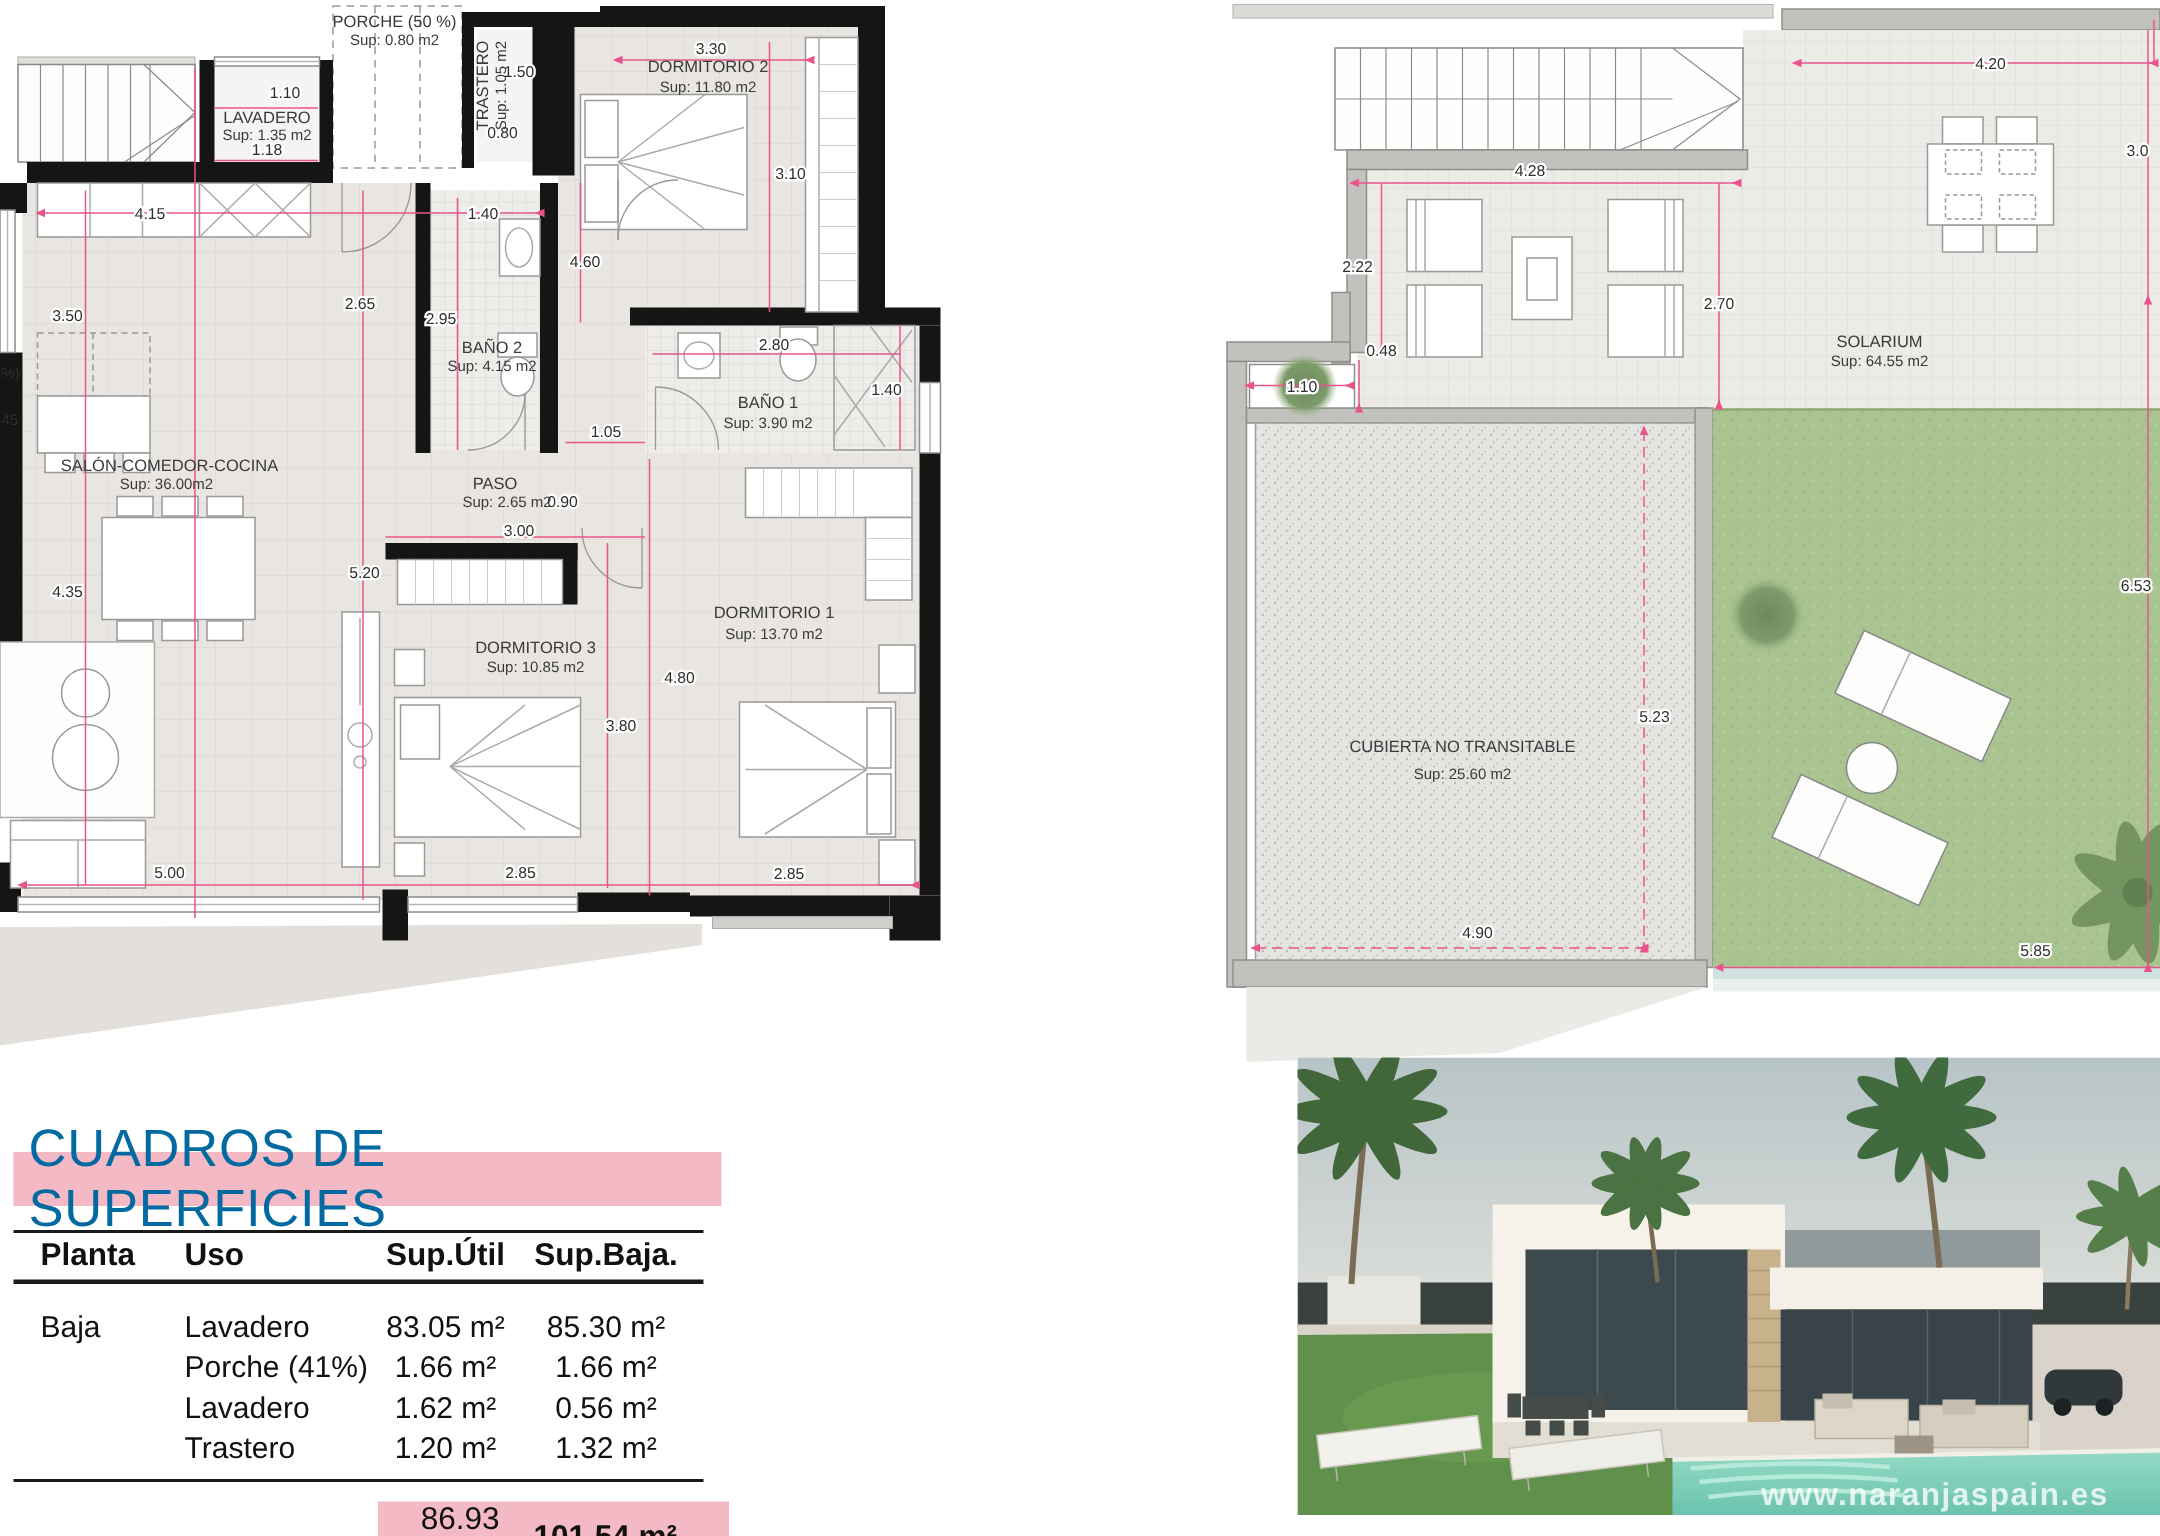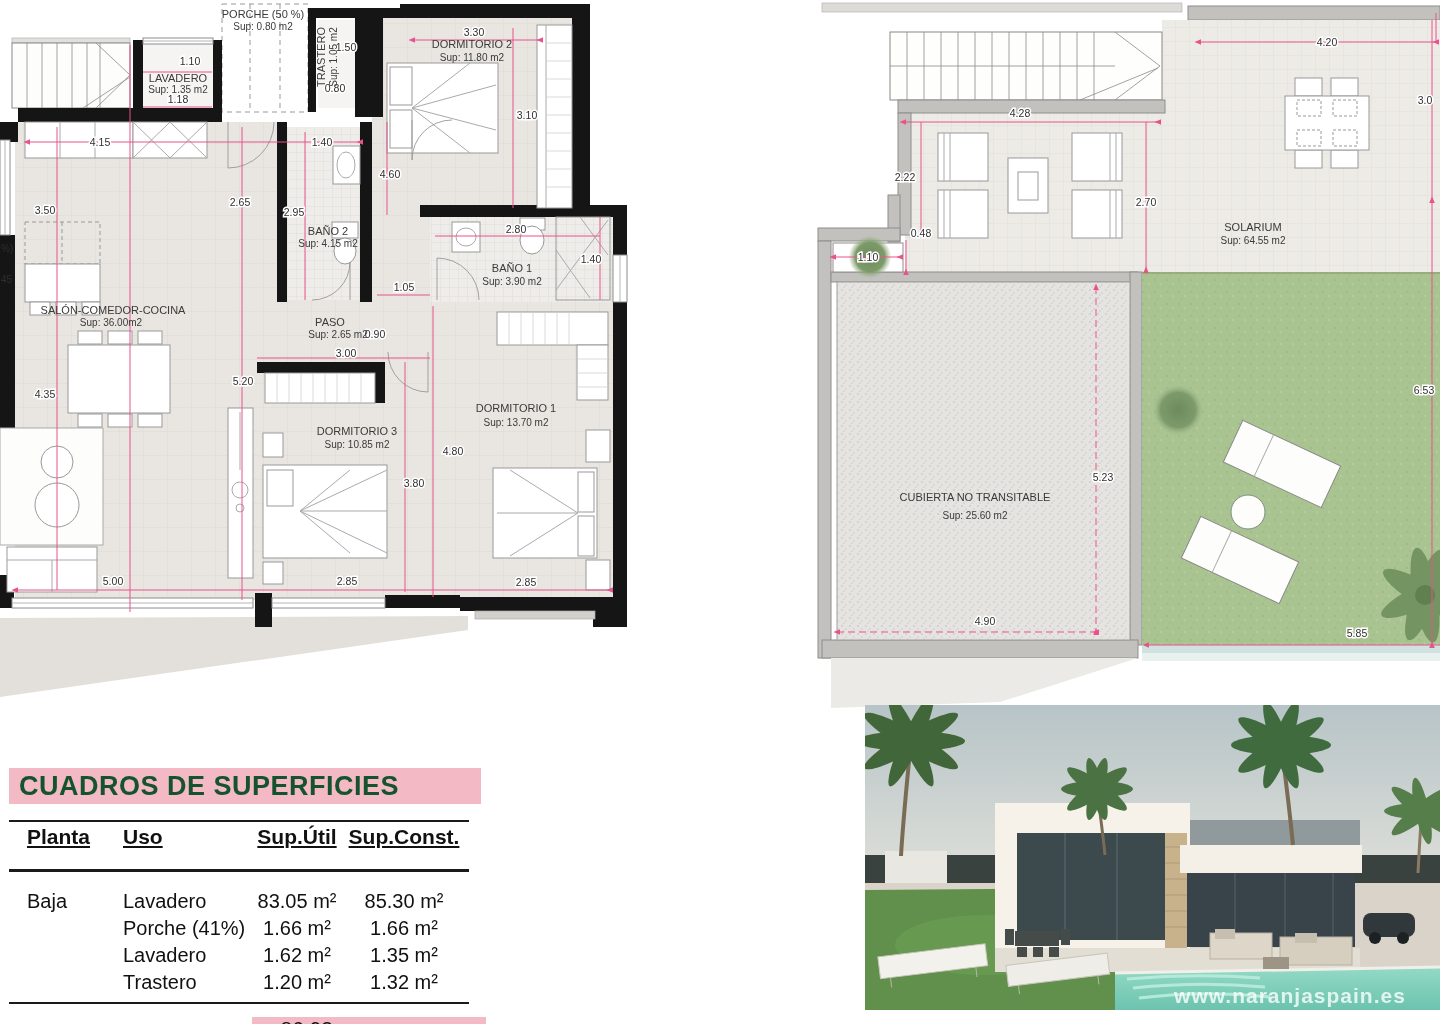--- a/index.html
+++ b/index.html
@@ -13,24 +13,24 @@
   .pl{stroke:#e8538c;stroke-width:1;fill:none;}
   .pld{stroke:#e8538c;stroke-width:1;fill:none;stroke-dasharray:7 4;}
   .wall{fill:#151515;}
   .furn{fill:#ffffff;stroke:#999;stroke-width:1;}
   .furnl{stroke:#aaa;stroke-width:1;fill:none;}
   .glass{fill:#ffffff;stroke:#8c8c8c;stroke-width:1;}
   .wallg{fill:#c2c1be;stroke:#8f8e8b;stroke-width:1;}
   
   .surf{position:absolute;left:9px;top:768px;width:472px;color:#111;}
   .surf .titlebar{background:#f3b9c4;height:36px;display:flex;align-items:center;padding-left:10px;}
-  .surf .titlebar span{font-size:27px;font-weight:bold;color:#14532d;letter-spacing:.5px;}
+  .surf .titlebar span{font-size:35px;font-weight:normal;color:#0369a1;letter-spacing:.5px;}
   .surf .grid{display:grid;grid-template-columns:96px 132px 84px 130px;padding-left:18px;width:442px;}
   .surf .hdr{margin-top:16px;border-top:2px solid #1a1a1a;border-bottom:3px solid #1a1a1a;}
-  .surf .hdr div{font-size:21px;font-weight:bold;padding:3px 0 20px 0;text-decoration:underline;}
+  .surf .hdr div{font-size:21px;font-weight:bold;padding:3px 0 4px 0;}
   .surf .rows{border-bottom:2px solid #1a1a1a;padding-top:16px;padding-bottom:6px;}
   .surf .rows div{font-size:20px;line-height:27px;}
   .ra{text-align:center;}
   .surf .totals{margin-left:243px;margin-top:13px;width:234px;height:28px;background:#f3b9c4;
                 display:grid;grid-template-columns:87px 137px;align-items:center;}
   .surf .totals span{font-size:21px;text-align:right;display:block;padding-right:6px;}
   .surf .totals .tc{font-weight:bold;padding-right:8px;text-align:center;}
   .photo{position:absolute;left:865px;top:705px;width:575px;height:305px;}
   .wm{font-size:21px;font-weight:bold;fill:rgba(255,255,255,0.78);letter-spacing:1px;text-anchor:middle;}
 </style>
@@ -515,35 +515,35 @@
 </svg>
 
 <div class="surf">
   <div class="titlebar">
     <span>CUADROS DE SUPERFICIES</span>
   </div>
   <div class="grid hdr">
     <div>Planta</div>
     <div>Uso</div>
     <div class="ra">Sup.Útil</div>
-    <div class="ra">Sup.Const.</div>
+    <div class="ra">Sup.Baja.</div>
   </div>
   <div class="grid rows">
     <div>Baja</div>
     <div>Lavadero</div>
     <div class="ra">83.05 m²</div>
     <div class="ra">85.30 m²</div>
     <div></div>
     <div>Porche (41%)</div>
     <div class="ra">1.66 m²</div>
     <div class="ra">1.66 m²</div>
     <div></div>
     <div>Lavadero</div>
     <div class="ra">1.62 m²</div>
-    <div class="ra">1.35 m²</div>
+    <div class="ra">0.56 m²</div>
     <div></div>
     <div>Trastero</div>
     <div class="ra">1.20 m²</div>
     <div class="ra">1.32 m²</div>
   </div>
   <div class="totals">
     <span>86.93 m²</span>
     <span class="tc">101.54 m²</span>
   </div>
 </div>

